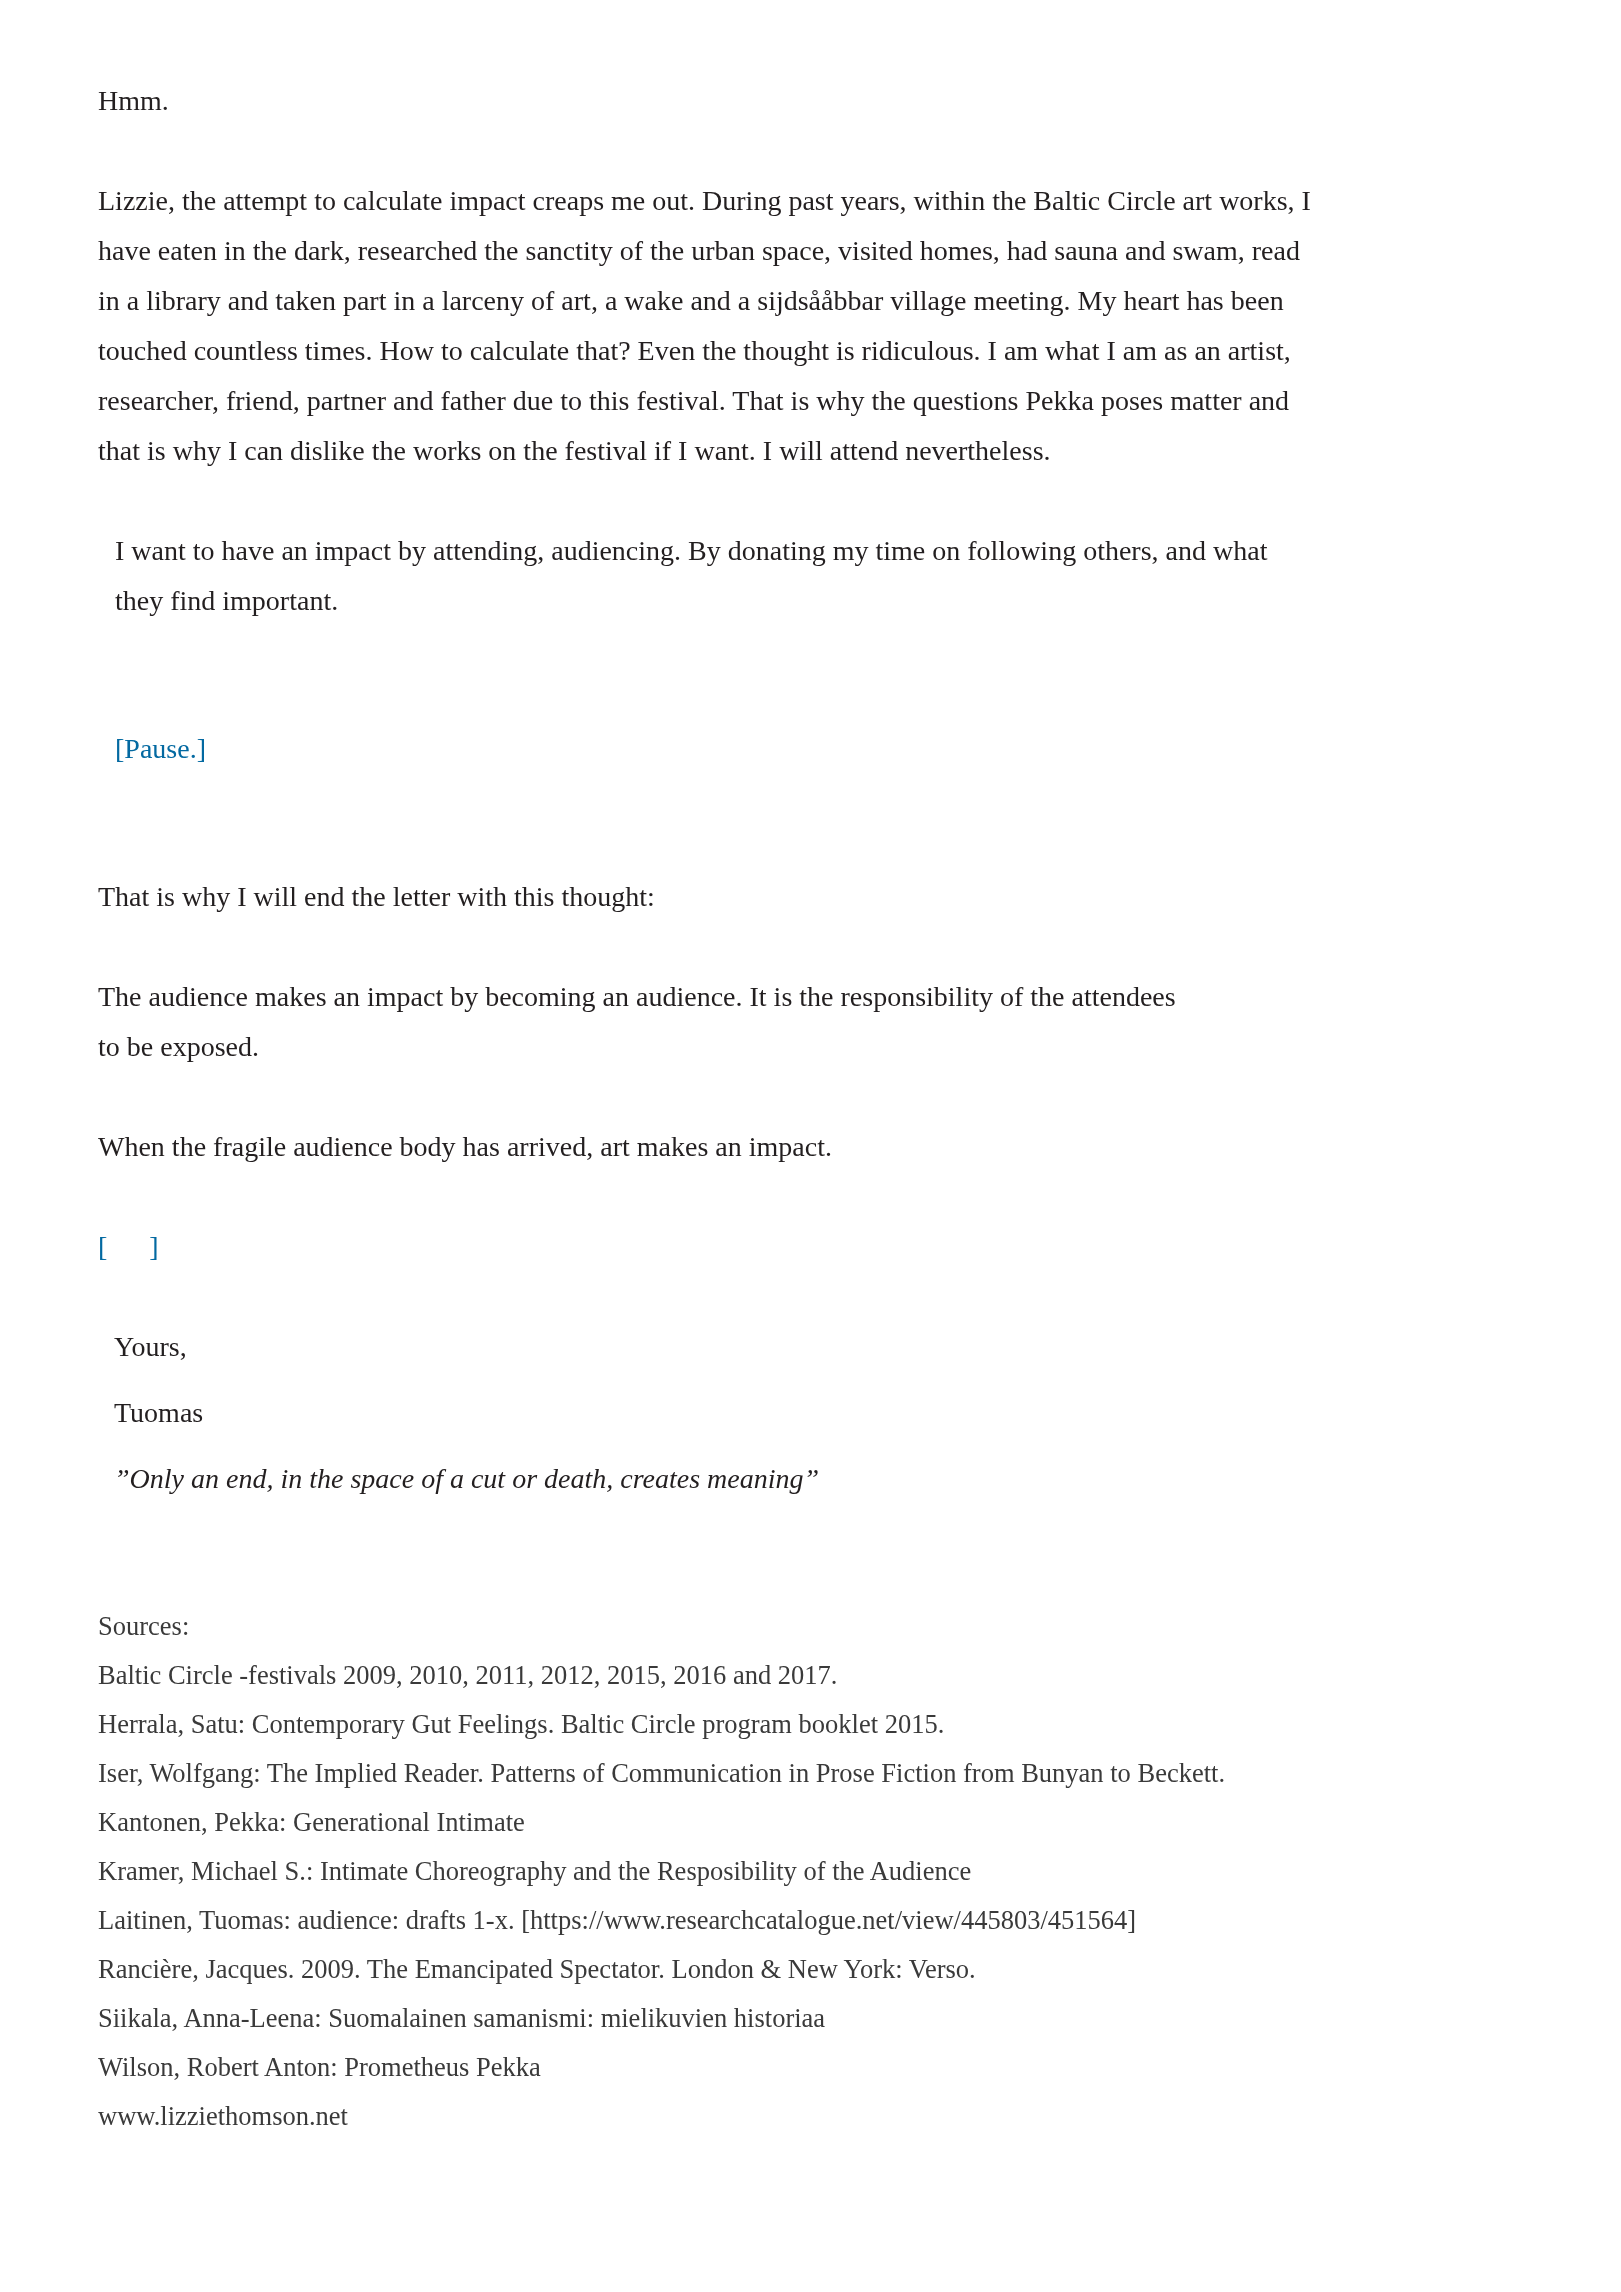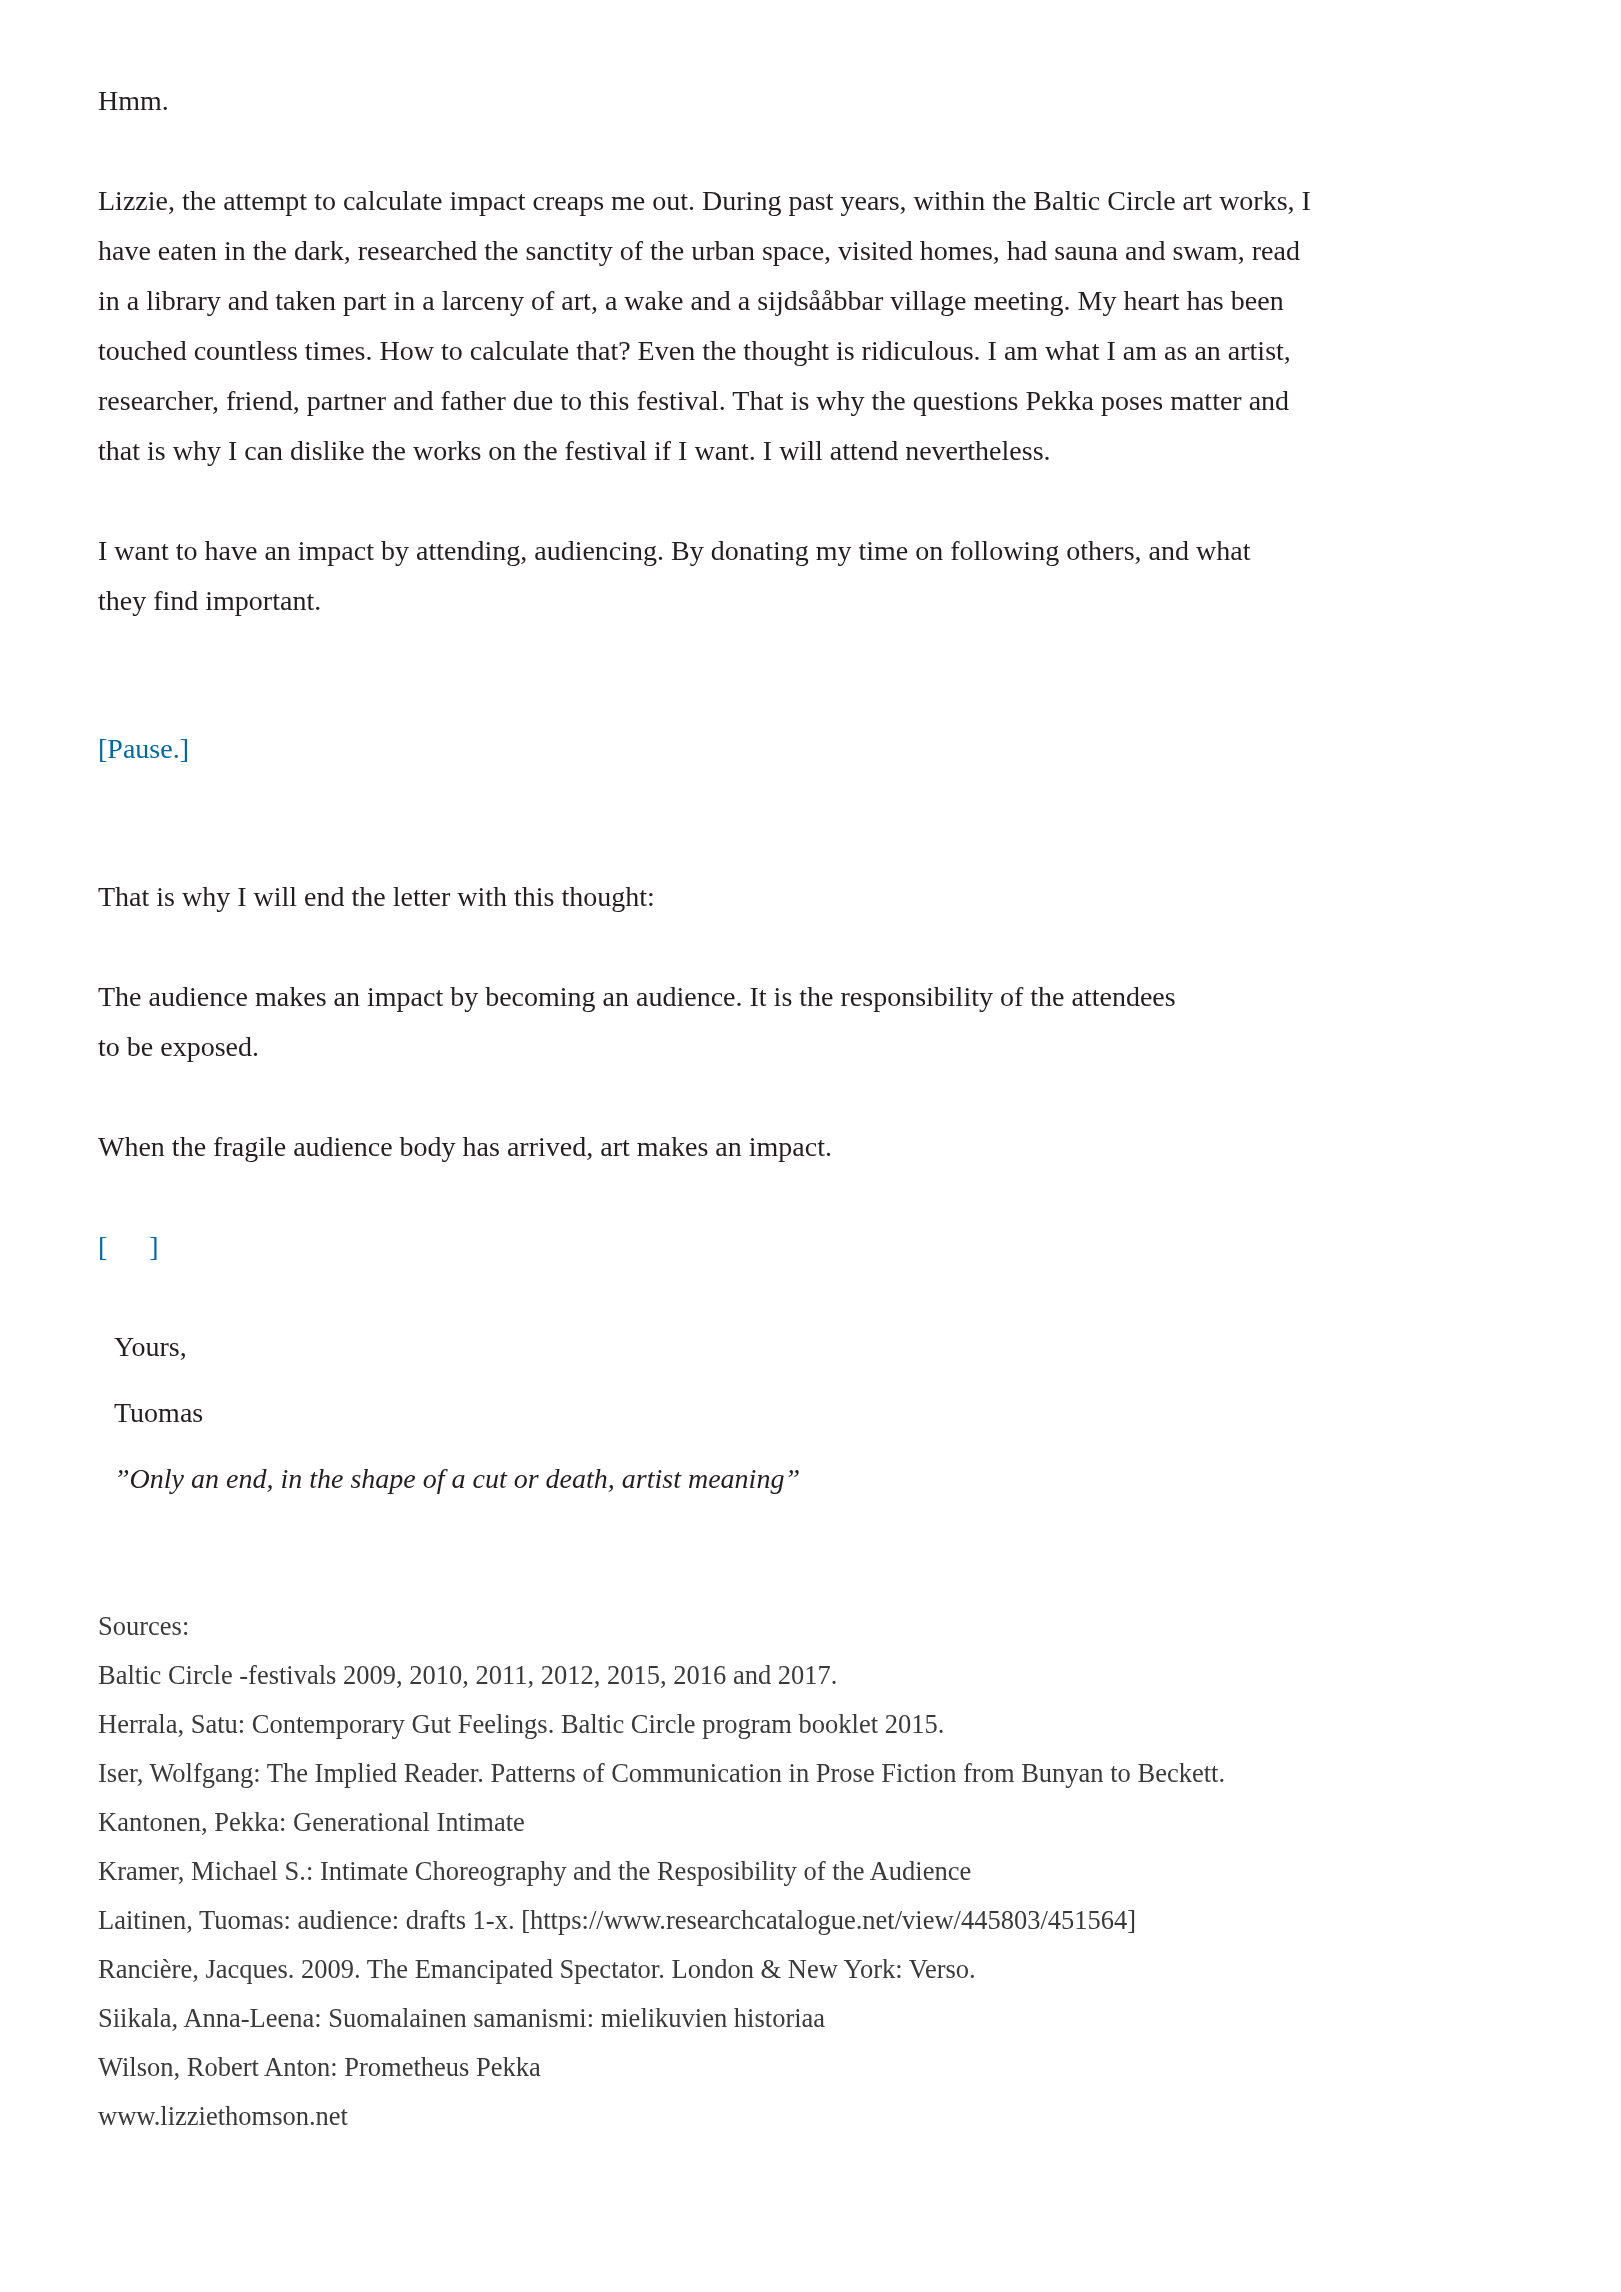--- a/index.html
+++ b/index.html
@@ -21,20 +21,21 @@
     padding: 76px 78px 30px 98px;
   }
   .para {
     font-size: 28px;
     line-height: 50px;
     margin: 0 0 50px 0;
     white-space: pre-line;
   }
   .gap-2 {
     margin-bottom: 98px;
+    margin-left: 17px;
   }
   .red {
     color: #0369a1;
   }
   .sig-line {
     font-size: 28px;
     line-height: 50px;
     margin: 16px;
     white-space: pre-line;
   }
@@ -79,21 +80,21 @@
   <p class="para">The audience makes an impact by becoming an audience. It is the responsibility of the attendees
 to be exposed.</p>
 
   <p class="para">When the fragile audience body has arrived, art makes an impact.</p>
 
   <p class="para red">[&nbsp;&nbsp;&nbsp;&nbsp;&nbsp;&nbsp;]</p>
 
   <div class="signature-block">
     <p class="sig-line">Yours,</p>
     <p class="sig-line">Tuomas</p>
-    <p class="sig-line quote">”Only an end, in the shape of a cut or death, artist meaning”</p>
+    <p class="sig-line quote">”Only an end, in the space of a cut or death, creates meaning”</p>
   </div>
 
   <div class="sources">
     <p class="source-line">Sources:</p>
     <p class="source-line">Baltic Circle -festivals 2009, 2010, 2011, 2012, 2015, 2016 and 2017.</p>
     <p class="source-line">Herrala, Satu: Contemporary Gut Feelings. Baltic Circle program booklet 2015.</p>
     <p class="source-line">Iser, Wolfgang: The Implied Reader. Patterns of Communication in Prose Fiction from Bunyan to Beckett.</p>
     <p class="source-line">Kantonen, Pekka: Generational Intimate</p>
     <p class="source-line">Kramer, Michael S.: Intimate Choreography and the Resposibility of the Audience</p>
     <p class="source-line">Laitinen, Tuomas: audience: drafts 1-x. [https://www.researchcatalogue.net/view/445803/451564]</p>

